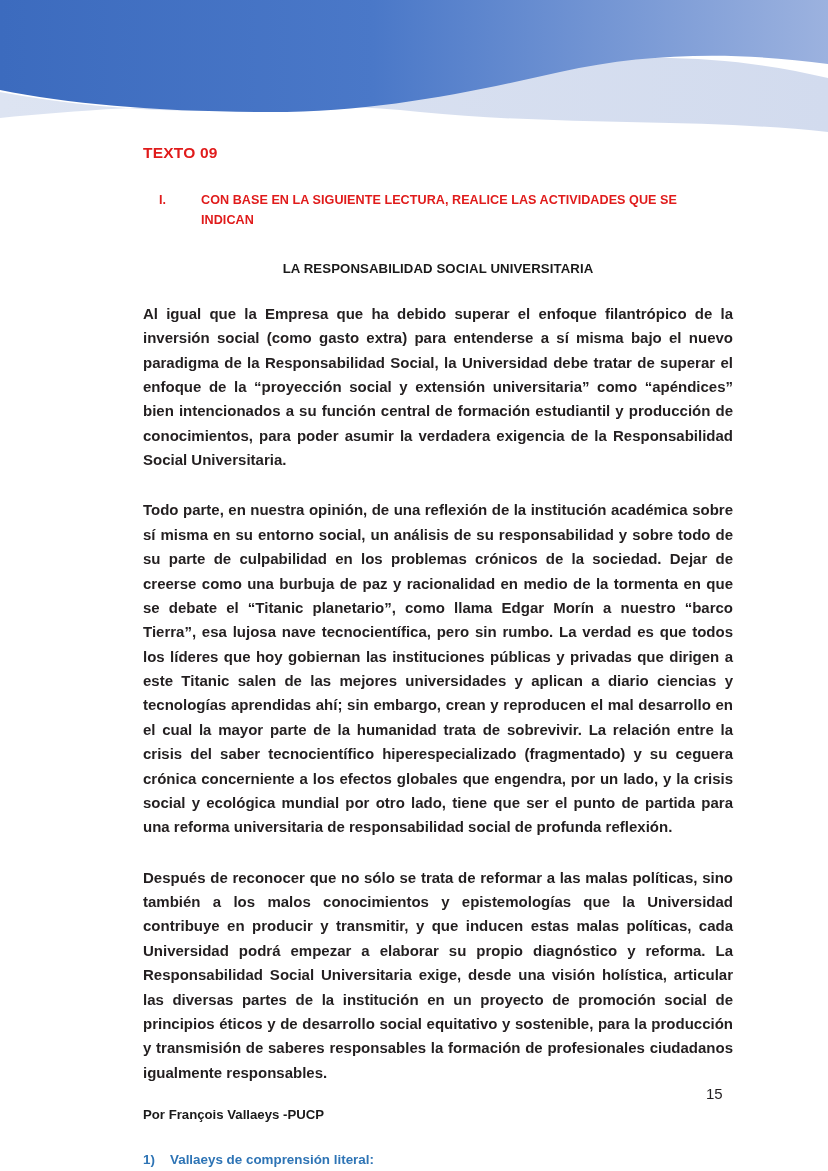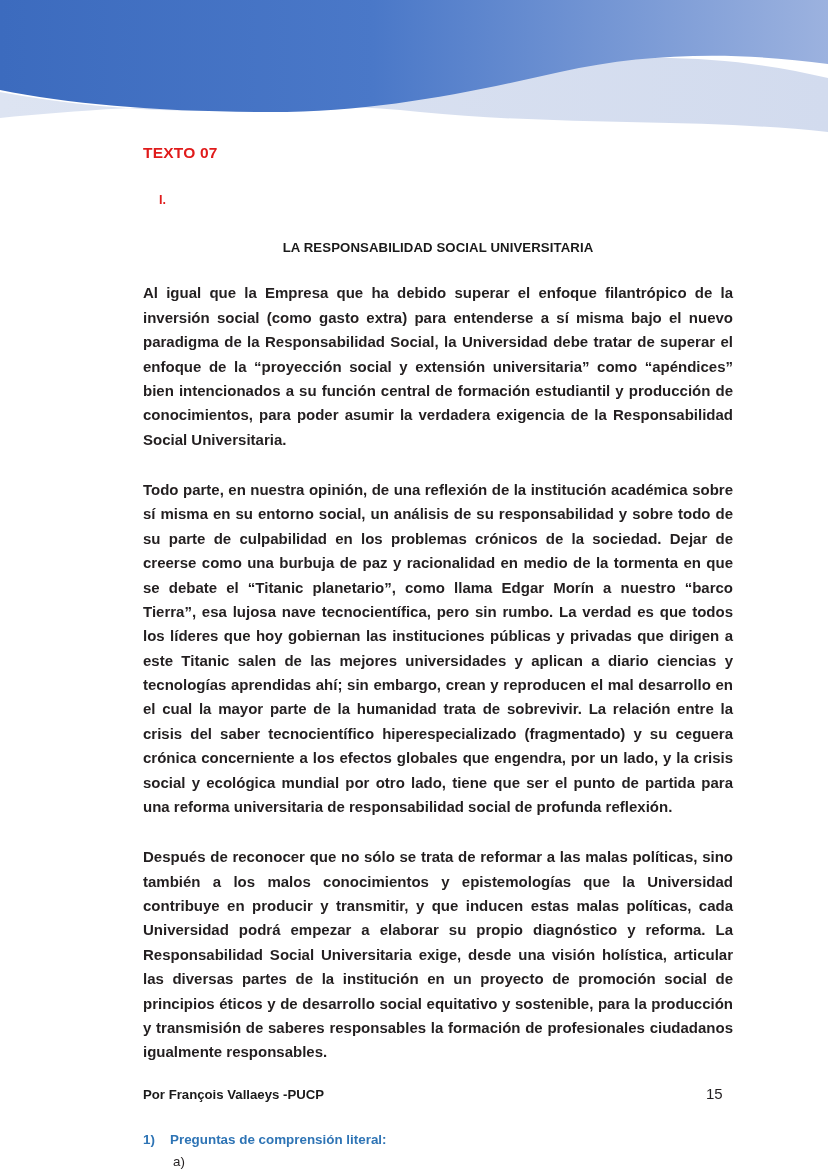--- a/index.html
+++ b/index.html
@@ -142,39 +142,40 @@
 
   <path fill="url(#gradLight)" d="M0,92 C140,118 300,120 470,80 C600,50 720,52 828,78 L828,132 C700,118 560,126 420,112 C280,98 120,106 0,118 Z"></path>
 
   <path fill="url(#gradDark)" d="M0,0 L828,0 L828,64 C740,52 650,52 560,72 C470,92 380,112 270,112 C160,112 70,104 0,90 Z"></path>
 </svg>
 
 <div id="page">
 
   <div id="content">
 
-    <h1 class="doc-title">TEXTO 07</h1>
+    <h1 class="doc-title">TEXTO 09</h1>
 
     <div class="roman-item">
       <span class="roman-num">I.</span>
+      <span class="roman-text">CON BASE EN LA SIGUIENTE LECTURA, REALICE LAS ACTIVIDADES QUE SE INDICAN</span>
     </div>
 
     <h2 class="reading-title">LA RESPONSABILIDAD SOCIAL UNIVERSITARIA</h2>
 
     <p class="body-par">Al igual que la Empresa que ha debido superar el enfoque filantrópico de la inversión social (como gasto extra) para entenderse a sí misma bajo el nuevo paradigma de la Responsabilidad Social, la Universidad debe tratar de superar el enfoque de la “proyección social y extensión universitaria” como “apéndices” bien intencionados a su función central de formación estudiantil y producción de conocimientos, para poder asumir la verdadera exigencia de la Responsabilidad Social Universitaria.</p>
 
     <p class="body-par">Todo parte, en nuestra opinión, de una reflexión de la institución académica sobre sí misma en su entorno social, un análisis de su responsabilidad y sobre todo de su parte de culpabilidad en los problemas crónicos de la sociedad. Dejar de creerse como una burbuja de paz y racionalidad en medio de la tormenta en que se debate el “Titanic planetario”, como llama Edgar Morín a nuestro “barco Tierra”, esa lujosa nave tecnocientífica, pero sin rumbo. La verdad es que todos los líderes que hoy gobiernan las instituciones públicas y privadas que dirigen a este Titanic salen de las mejores universidades y aplican a diario ciencias y tecnologías aprendidas ahí; sin embargo, crean y reproducen el mal desarrollo en el cual la mayor parte de la humanidad trata de sobrevivir. La relación entre la crisis del saber tecnocientífico hiperespecializado (fragmentado) y su ceguera crónica concerniente a los efectos globales que engendra, por un lado, y la crisis social y ecológica mundial por otro lado, tiene que ser el punto de partida para una reforma universitaria de responsabilidad social de profunda reflexión.</p>
 
     <p class="body-par">Después de reconocer que no sólo se trata de reformar a las malas políticas, sino también a los malos conocimientos y epistemologías que la Universidad contribuye en producir y transmitir, y que inducen estas malas políticas, cada Universidad podrá empezar a elaborar su propio diagnóstico y reforma. La Responsabilidad Social Universitaria exige, desde una visión holística, articular las diversas partes de la institución en un proyecto de promoción social de principios éticos y de desarrollo social equitativo y sostenible, para la producción y transmisión de saberes responsables la formación de profesionales ciudadanos igualmente responsables.</p>
 
     <p class="attribution">Por François Vallaeys -PUCP</p>
 
     <div class="q-heading">
       <span class="q-num">1)</span>
-      <span>Preguntas de comprensión literal:</span>
+      <span>Vallaeys de comprensión literal:</span>
     </div>
 
     <div class="q-sub">
       <span class="sub-num">a)</span>
     </div>
 
   </div>
 
   <div id="page-number">15</div>
 

